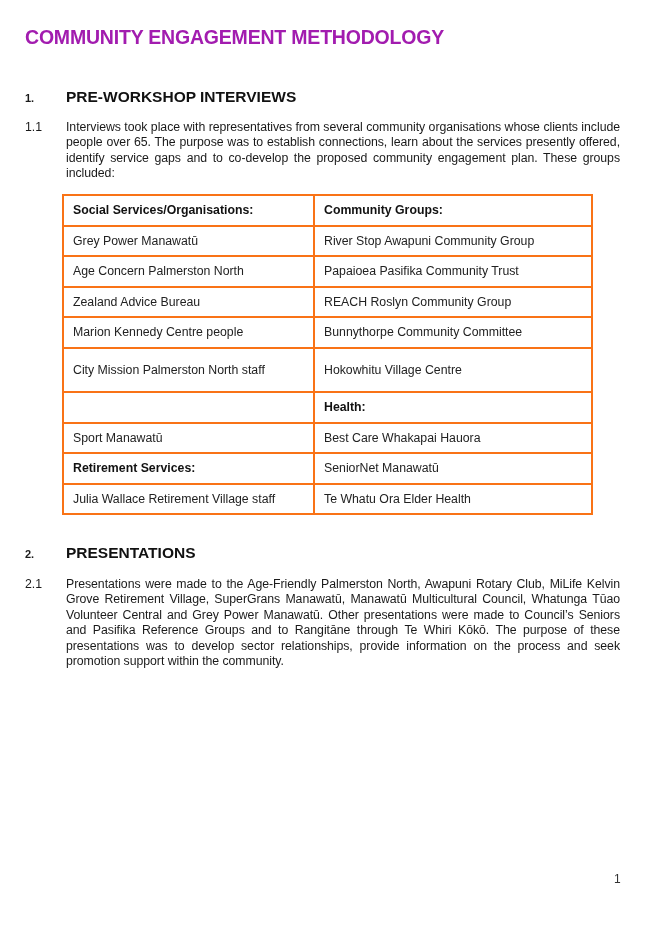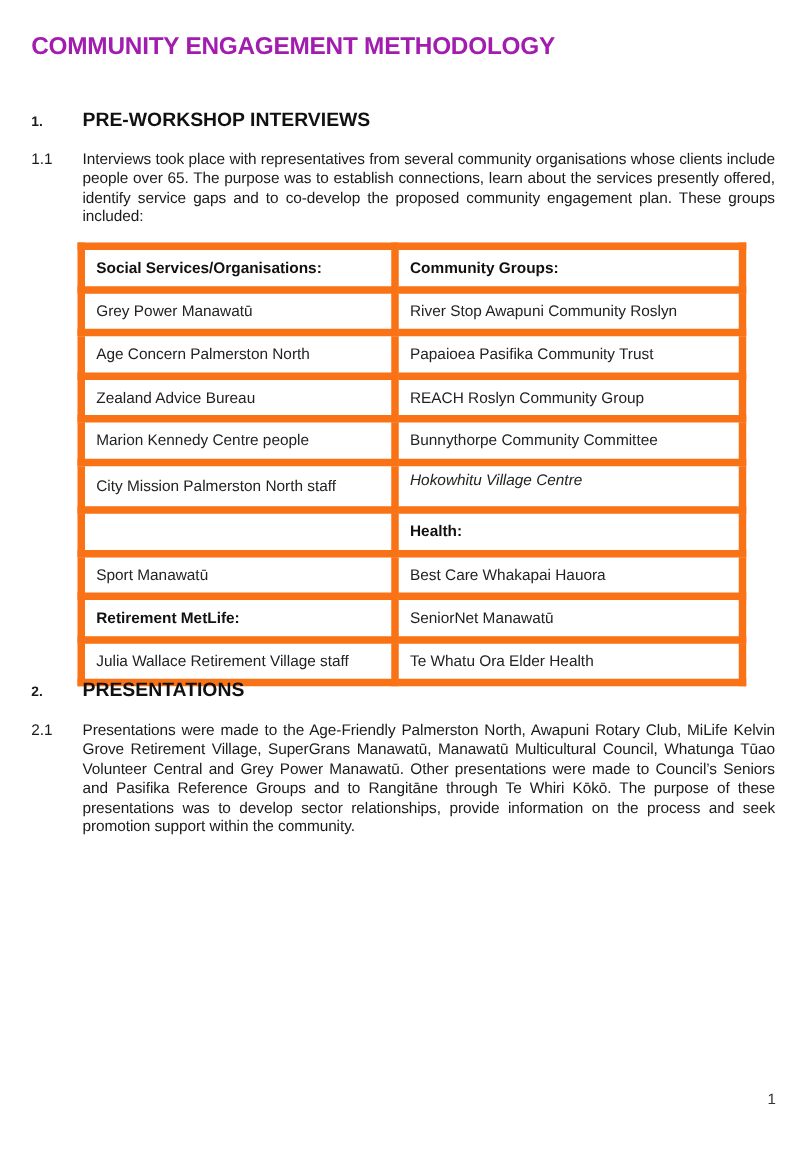--- a/index.html
+++ b/index.html
@@ -22,24 +22,24 @@
   .para-text {
     width: 554px; font-size: 12.3px; line-height: 15.4px; text-align: justify;
     font-family: "Liberation Sans", sans-serif; letter-spacing: -0.05px;
   }
   table.groups {
     position: absolute; left: 62px; top: 194px; width: 529px;
     border-collapse: collapse; table-layout: fixed;
     font-family: "Liberation Sans", sans-serif; font-size: 12.3px;
   }
   table.groups td {
-    border: 6px solid #f97316; height: 28.5px; padding: 0 0 0 9px;
+    border: 2px solid #f97316; height: 28.5px; padding: 0 0 0 9px;
     vertical-align: middle; color: #222;
   }
-  table.groups td.top { vertical-align: top; padding-top: 4px; font-style: italic; }
+  table.groups td.top { vertical-align: top; padding-top: 14px; }
   table.groups td.hdr { font-weight: bold; color: #111; }
   col.c1 { width: 251px; }
   col.c2 { width: 278px; }
   .page-num {
     position: absolute; left: 614px; top: 872px;
     font-size: 12px; font-family: "Liberation Sans", sans-serif; color: #333;
   }
 </style>
 </head>
 <body>
@@ -61,21 +61,21 @@
       <col class="c1">
       <col class="c2">
     </colgroup>
   <tbody>
     <tr>
       <td class="hdr">Social Services/Organisations:</td>
       <td class="hdr">Community Groups:</td>
     </tr>
     <tr>
       <td>Grey Power Manawatū</td>
-      <td>River Stop Awapuni Community Roslyn</td>
+      <td>River Stop Awapuni Community Group</td>
     </tr>
     <tr>
       <td>Age Concern Palmerston North</td>
       <td>Papaioea Pasifika Community Trust</td>
     </tr>
     <tr>
       <td>Zealand Advice Bureau</td>
       <td>REACH Roslyn Community Group</td>
     </tr>
     <tr>
@@ -88,21 +88,21 @@
     </tr>
     <tr>
       <td></td>
       <td class="hdr">Health:</td>
     </tr>
     <tr>
       <td>Sport Manawatū</td>
       <td>Best Care Whakapai Hauora</td>
     </tr>
     <tr>
-      <td class="hdr">Retirement MetLife:</td>
+      <td class="hdr">Retirement Services:</td>
       <td>SeniorNet Manawatū</td>
     </tr>
     <tr>
       <td>Julia Wallace Retirement Village staff</td>
       <td>Te Whatu Ora Elder Health</td>
     </tr>
   </tbody>
 </table>
 
 <div class="sec-head" style="top:544px;">

